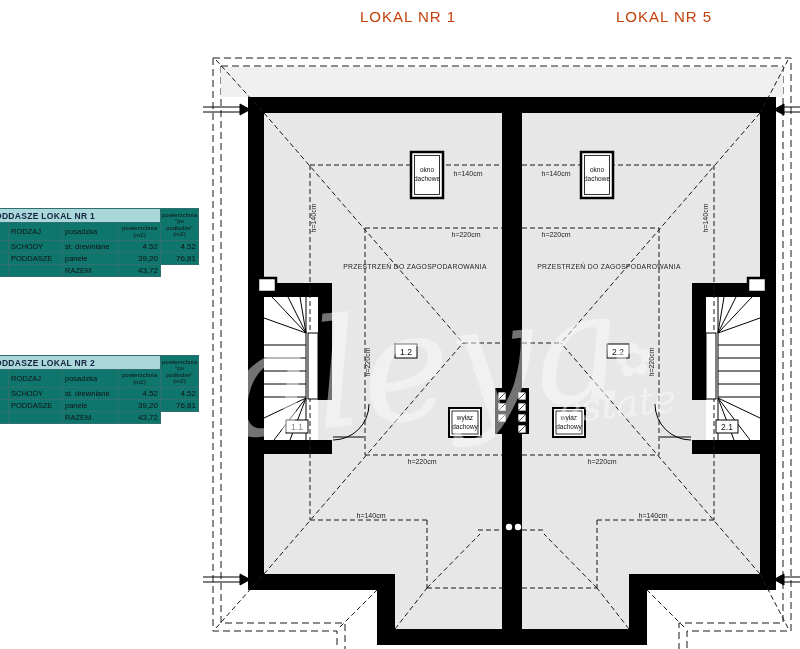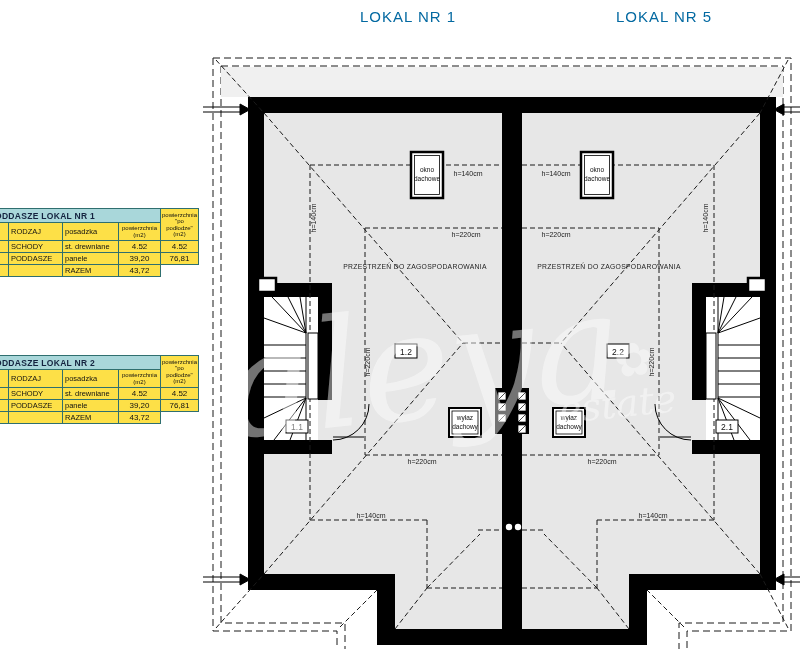--- a/index.html
+++ b/index.html
@@ -1,32 +1,32 @@
 <!DOCTYPE html>
 <html><head>
 <meta charset="utf-8">
 <style>
   html,body{margin:0;padding:0;background:#fff;}
   body{width:800px;height:649px;position:relative;overflow:hidden;
        font-family:"Liberation Sans", sans-serif;}
-  .top-label{position:absolute;top:8px;font-size:15px;color:#0369a1;letter-spacing:1px;white-space:nowrap;}
+  .top-label{position:absolute;top:8px;font-size:15px;color:#c2410c;letter-spacing:1px;white-space:nowrap;}
   #plan-svg{position:absolute;left:0;top:0;width:800px;height:649px;}
   
   table.sched{position:absolute;border-collapse:collapse;table-layout:fixed;
       font-size:7.5px;color:#111;background:transparent;}
   table.sched td{border:1px solid #2f6f6f;padding:0 2px;overflow:hidden;white-space:nowrap;
-      height:11px;line-height:10px;background:#fde047;}
+      height:11px;line-height:10px;background:#0f766e;}
   table.sched tr.t-title td.title-cell{background:#a9d7da;color:#14233f;font-size:8.5px;
       font-weight:bold;height:13px;line-height:12px;letter-spacing:.3px;}
   table.sched td.pow2h{font-size:6px;line-height:6.5px;text-align:center;padding:0 1px;white-space:normal;}
   table.sched td.pow2h span{display:block;}
   table.sched td.powh{font-size:6px;line-height:6.5px;text-align:center;white-space:normal;}
   table.sched td.powh span{display:block;}
   table.sched tr.t-head td{height:17px;}
-  table.sched td.num{text-align:center;font-size:8px;}
+  table.sched td.num{text-align:right;font-size:8px;}
   table.sched td.ghost{border:none;background:transparent;}
   .svg-dim{font-size:7px;fill:#222;}
   .svg-small{font-size:6.5px;fill:#111;}
   .svg-room{font-size:8.5px;fill:#111;}
   .svg-prz{font-size:6.8px;fill:#222;letter-spacing:.3px;}
   .wm-main{font-family:"DejaVu Serif", serif;font-style:italic;font-size:150px;fill:#ffffff;}
   .wm-sub{font-family:"DejaVu Serif", serif;font-style:italic;font-size:38px;fill:#ffffff;}
   .wm-fl{font-size:46px;fill:#ffffff;}
 </style>
 </head>

